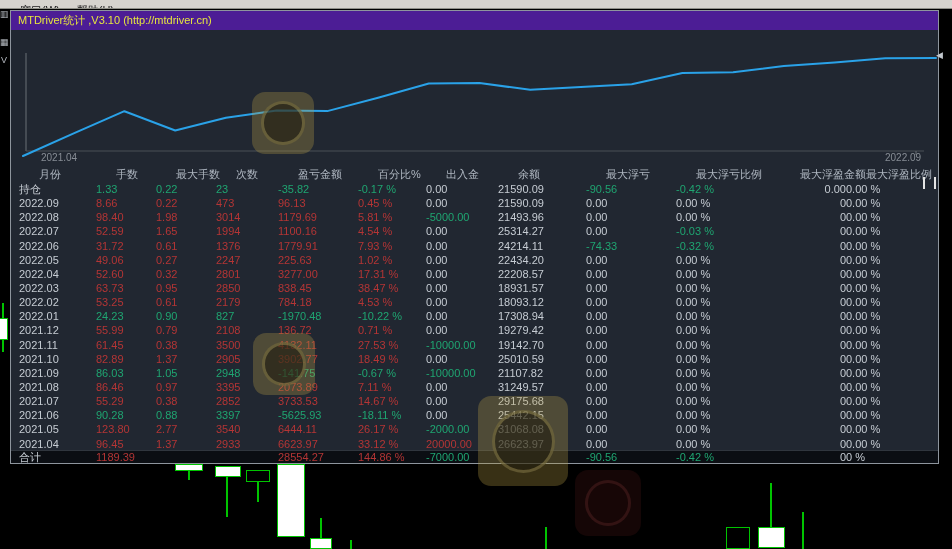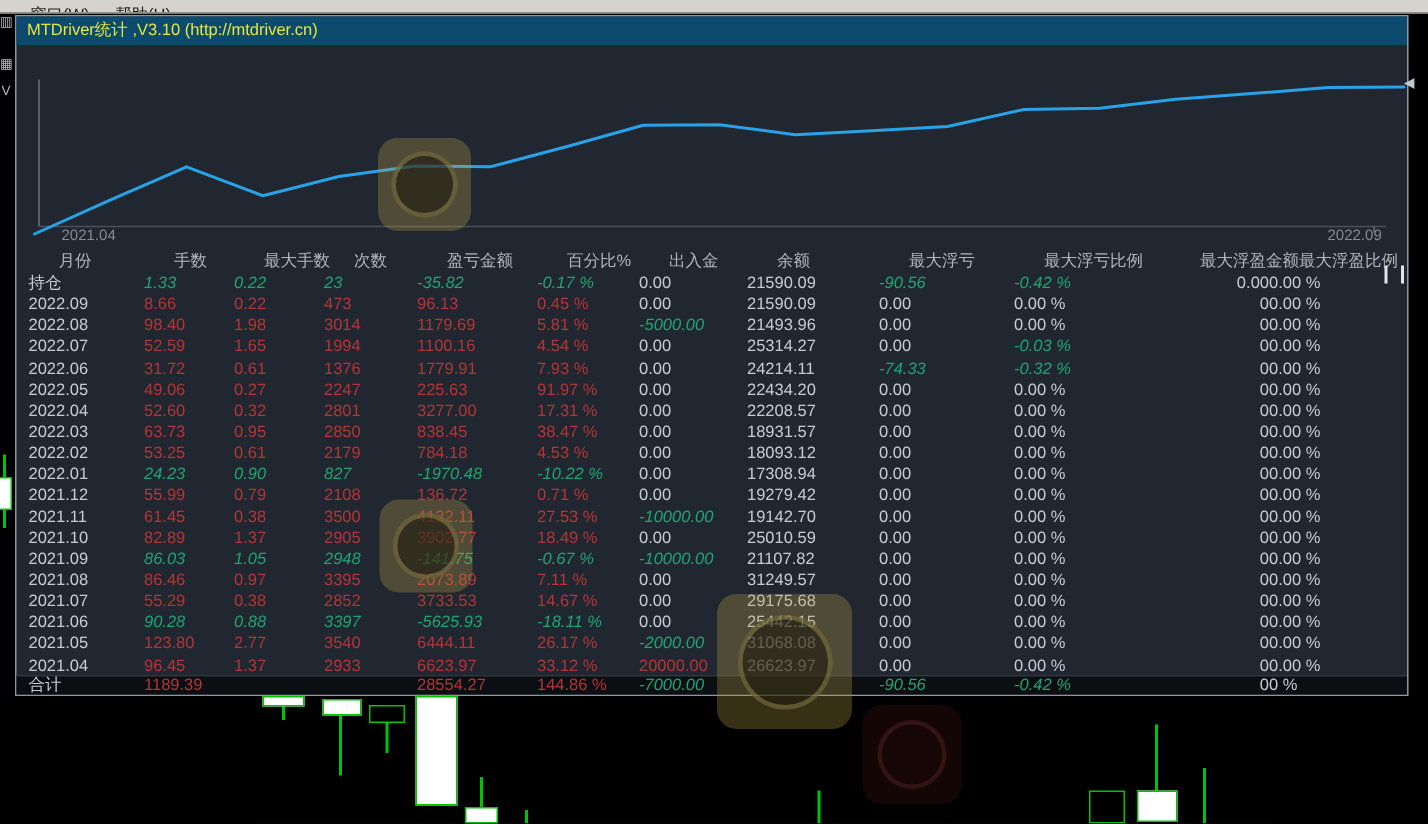--- a/index.html
+++ b/index.html
@@ -10,21 +10,21 @@
   .menubar{position:absolute;left:0;top:0;width:952px;height:9px;background:#d6d3ce;
            overflow:hidden;border-bottom:1px solid #8f8f88;padding-left:20px;box-sizing:border-box;}
   .menubar span{display:inline-block;font-size:11px;line-height:15px;color:#1a1a1a;margin-top:-7px;margin-right:17px;}
 
   
   .lsi{position:absolute;color:#b5bac0;font-size:9px;line-height:10px;}
 
   
   .window{position:absolute;left:10px;top:10px;width:927px;height:452px;background:#212731;
           border:1px solid #8e959d;box-sizing:content-box;}
-  .titlebar{position:absolute;left:0;top:0;right:0;height:19px;background:#0c4a6e;}
+  .titlebar{position:absolute;left:0;top:0;right:0;height:19px;background:#4c1d95;}
   .titlebar .title{color:#e6e63e;font-size:11px;line-height:19px;padding-left:7px;white-space:nowrap;}
   .toolbar{position:absolute;left:0;top:19px;right:0;height:19px;background:#17191d;
            font-size:12px;color:#70767e;padding-left:14px;white-space:nowrap;}
   .toolbar span{display:inline-block;line-height:19px;margin-right:12px;cursor:default;}
   .toolbar span.active{background:#3b4149;color:#dce1e7;padding:0 3px;margin-right:9px;}
   .toolbar span.path{margin-left:56px;}
 
   .chart{position:absolute;left:0;top:38px;width:927px;height:112px;}
   .xlab{position:absolute;top:141px;font-size:10px;color:#878d95;}
   .xlab.start{left:30px;} .xlab.end{left:874px;}
@@ -33,21 +33,21 @@
   .trow{position:relative;display:flex;padding-left:8px;box-sizing:border-box;width:100%;
         font-size:11px;line-height:14px;white-space:nowrap;}
   .thead{position:absolute;left:0;right:0;top:156px;height:14px;color:#aeb6c0;margin-left:20px;}
   .tbody{position:absolute;left:0;right:0;top:171px;}
   .tbody .trow{height:14.15px;}
   .total{position:absolute;left:0;right:0;bottom:0;height:13px;line-height:13px;
          background:#0b0e13;border-top:1px solid #30363e;}
   .c0{width:77px;} .c1{width:60px;} .c2{width:60px;} .c3{width:62px;} .c4{width:80px;}
   .c5{width:68px;} .c6{width:72px;} .c7{width:88px;} .c8{width:90px;} .c9{width:80px;}
   .c10{width:90px;text-align:right;} .c11{width:80px;}
-  .w{color:#c6ccd3;} .r{color:#b43535;} .g{color:#1fa571;font-style:italic;}
+  .w{color:#c6ccd3;} .r{color:#b43535;} .g{color:#1fa571;}
 
   
   .wm{position:absolute;border-radius:13px;display:flex;align-items:center;justify-content:center;pointer-events:none;}
   .wm.gold{background:rgba(185,160,70,.30);}
   .wm.gold .circ{width:70%;height:70%;border-radius:50%;background:rgba(30,26,14,.58);border:3px solid rgba(215,195,115,.32);box-sizing:border-box;}
   .wm.red{background:rgba(140,40,40,.15);}
   .wm.red .circ{width:70%;height:70%;border-radius:50%;background:rgba(30,8,8,.35);border:3px solid rgba(180,80,80,.18);box-sizing:border-box;}
 
   
   .wick{position:absolute;width:2px;background:#00c400;}
@@ -193,21 +193,21 @@
           <span class="c9 g">-0.32 %</span>
           <span class="c10 w">0</span>
           <span class="c11 w">0.00 %</span>
         </div>
         <div class="trow">
           <span class="c0 w">2022.05</span>
           <span class="c1 r">49.06</span>
           <span class="c2 r">0.27</span>
           <span class="c3 r">2247</span>
           <span class="c4 r">225.63</span>
-          <span class="c5 r">91.97 %</span>
+          <span class="c5 r">1.02 %</span>
           <span class="c6 w">0.00</span>
           <span class="c7 w">22434.20</span>
           <span class="c8 w">0.00</span>
           <span class="c9 w">0.00 %</span>
           <span class="c10 w">0</span>
           <span class="c11 w">0.00 %</span>
         </div>
         <div class="trow">
           <span class="c0 w">2022.04</span>
           <span class="c1 r">52.60</span>

